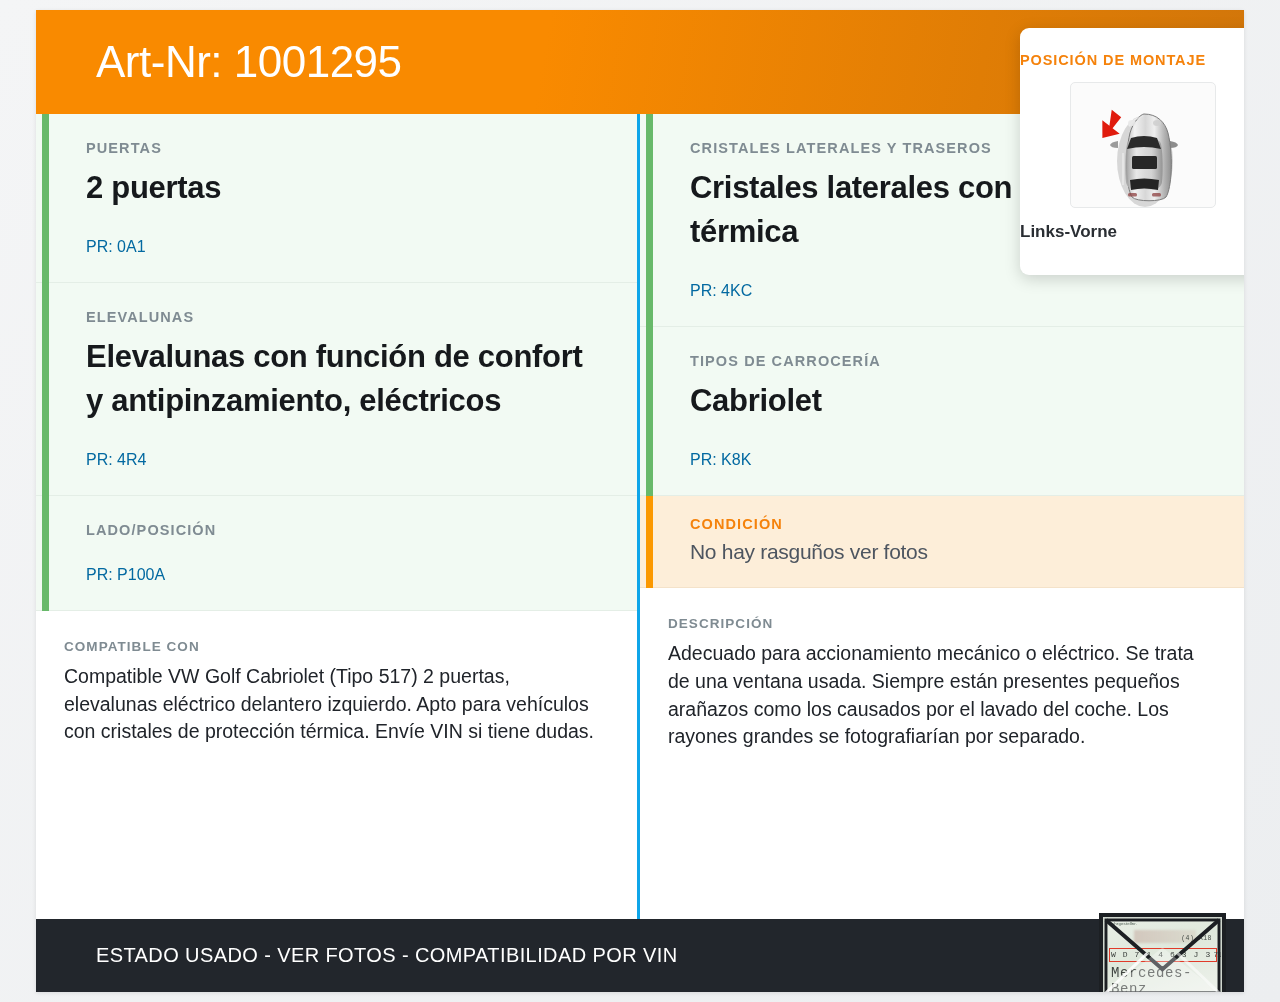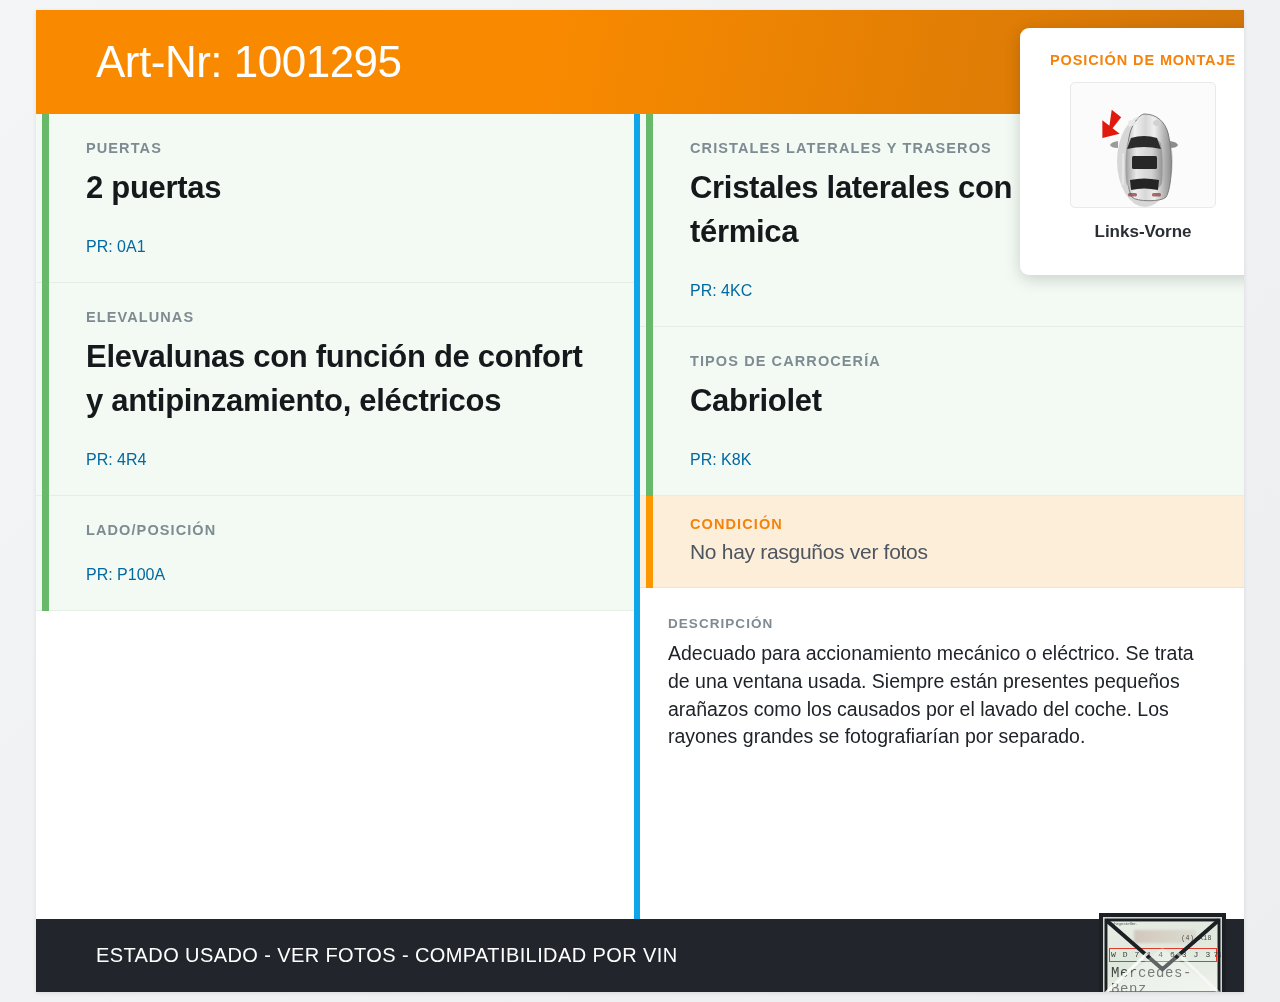--- a/index.html
+++ b/index.html
@@ -45,21 +45,21 @@
     display: flex;
     height: 805px;
     align-items: stretch;
   }
   .col {
     width: 604px;
     display: flex;
     flex-direction: column;
     background: #ffffff;
   }
-  .col-left { border-right: 6px solid #0ea5e9; }
+  .col-left { border-right: 3px solid #0ea5e9; }
 
   
   .spec {
     position: relative;
     background: #f2faf3;
     padding: 26px 30px 26px 50px;
     border-bottom: 1px solid #e4eee6;
   }
   .spec::before {
     content: "";
@@ -219,21 +219,20 @@
   
   .montage {
     position: absolute;
     left: 984px;
     top: 18px;
     width: 246px;
     height: 247px;
     background: #ffffff;
     border-radius: 9px;
     box-shadow: 0 4px 16px rgba(0,0,0,0.17);
-    text-align: center;
     padding-top: 24px;
     z-index: 20;
   }
   .montage-title {
     font-size: 14.5px;
     font-weight: bold;
     letter-spacing: 0.9px;
     color: #f5820b;
     text-transform: uppercase;
   }
@@ -276,20 +275,24 @@
         <div class="spec-label">ELEVALUNAS</div>
         <div class="spec-value">Elevalunas con función de confort y antipinzamiento, eléctricos</div>
         <div class="spec-pr">PR: 4R4</div>
       </div>
 
       <div class="spec">
         <div class="spec-label">LADO/POSICIÓN</div>
         <div class="spec-pr">PR: P100A</div>
       </div>
 
+      <div class="textblock">
+        <div class="textblock-label">COMPATIBLE CON</div>
+        <div class="textblock-body">Compatible VW Golf Cabriolet (Tipo 517) 2 puertas, elevalunas eléctrico delantero izquierdo. Apto para vehículos con cristales de protección térmica. Envíe VIN si tiene dudas.</div>
+      </div>
 
       <div class="spacer"></div>
     </div>
 
     <div class="col col-right">
 
       <div class="spec">
         <div class="spec-label">CRISTALES LATERALES Y TRASEROS</div>
         <div class="spec-value">Cristales laterales con protección térmica</div>
         <div class="spec-pr">PR: 4KC</div>

